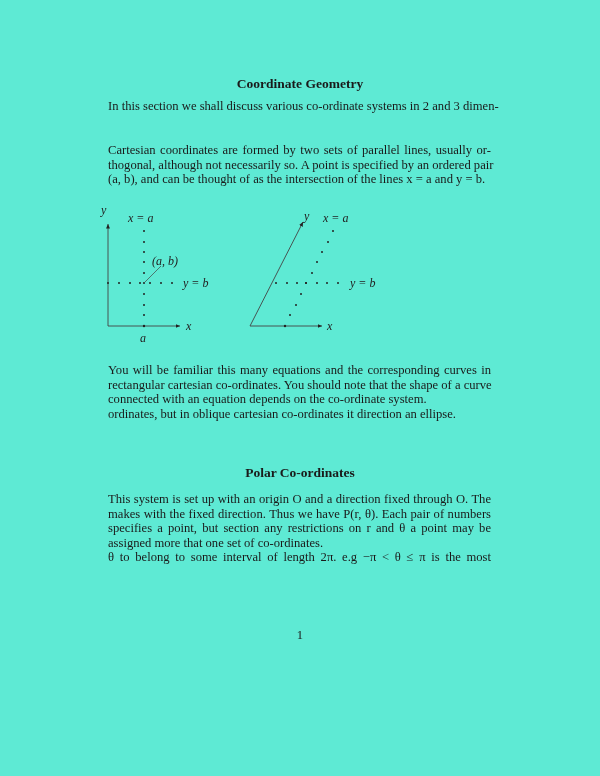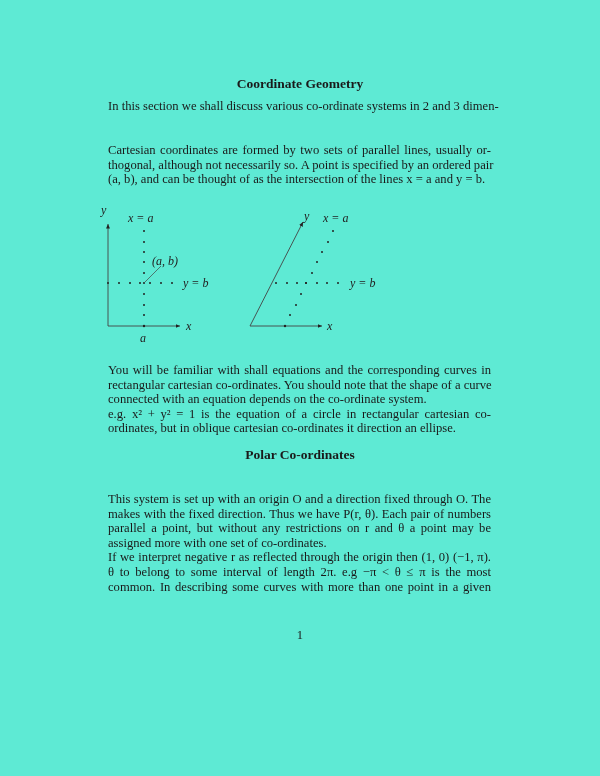--- a/index.html
+++ b/index.html
@@ -99,33 +99,30 @@
         <circle cx="338" cy="283" r="1"></circle>
       </g>
       <text x="304" y="220">y</text>
       <text x="323" y="222">x = a</text>
       <text x="350" y="287">y = b</text>
       <text x="327" y="330">x</text>
     </g>
   </svg>
 
   <div class="para" style="top:363px;">
-    <span class="ln">You will be familiar with shall equations and the corresponding curves in</span>
+    <span class="ln">You will be familiar this many equations and the corresponding curves in</span>
     <span class="ln">rectangular cartesian co-ordinates. You should note that the shape of a curve</span>
     <span class="ln last">connected with an equation depends on the co-ordinate system.</span>
-    <span class="ln">e.g.  x² + y² = 1 is the equation of a circle in rectangular cartesian co-</span>
     <span class="ln last">ordinates, but in oblique cartesian co-ordinates it direction an ellipse.</span>
   </div>
 
-  <div class="title" style="top:447px;">Polar Co-ordinates</div>
+  <div class="title" style="top:465px;">Polar Co-ordinates</div>
 
   <div class="para" style="top:492px;">
     <span class="ln">This system is set up with an origin O and a direction fixed through O. The</span>
     <span class="ln">makes with the fixed direction. Thus we have P(r, θ). Each pair of numbers</span>
-    <span class="ln">parallel a point, but without any restrictions on r and θ a point may be</span>
-    <span class="ln last">assigned more with one set of co-ordinates.</span>
-    <span class="ln">If we interpret negative r as reflected through the origin then (1, 0) (−1, π).</span>
+    <span class="ln">specifies a point, but section any restrictions on r and θ a point may be</span>
+    <span class="ln last">assigned more that one set of co-ordinates.</span>
     <span class="ln">θ to belong to some interval of length 2π.  e.g −π &lt; θ ≤ π is the most</span>
-    <span class="ln">common.  In describing some curves with more than one point in a given</span>
   </div>
 
   <div class="pagenum">1</div>
 </div>
 
 </body></html>

